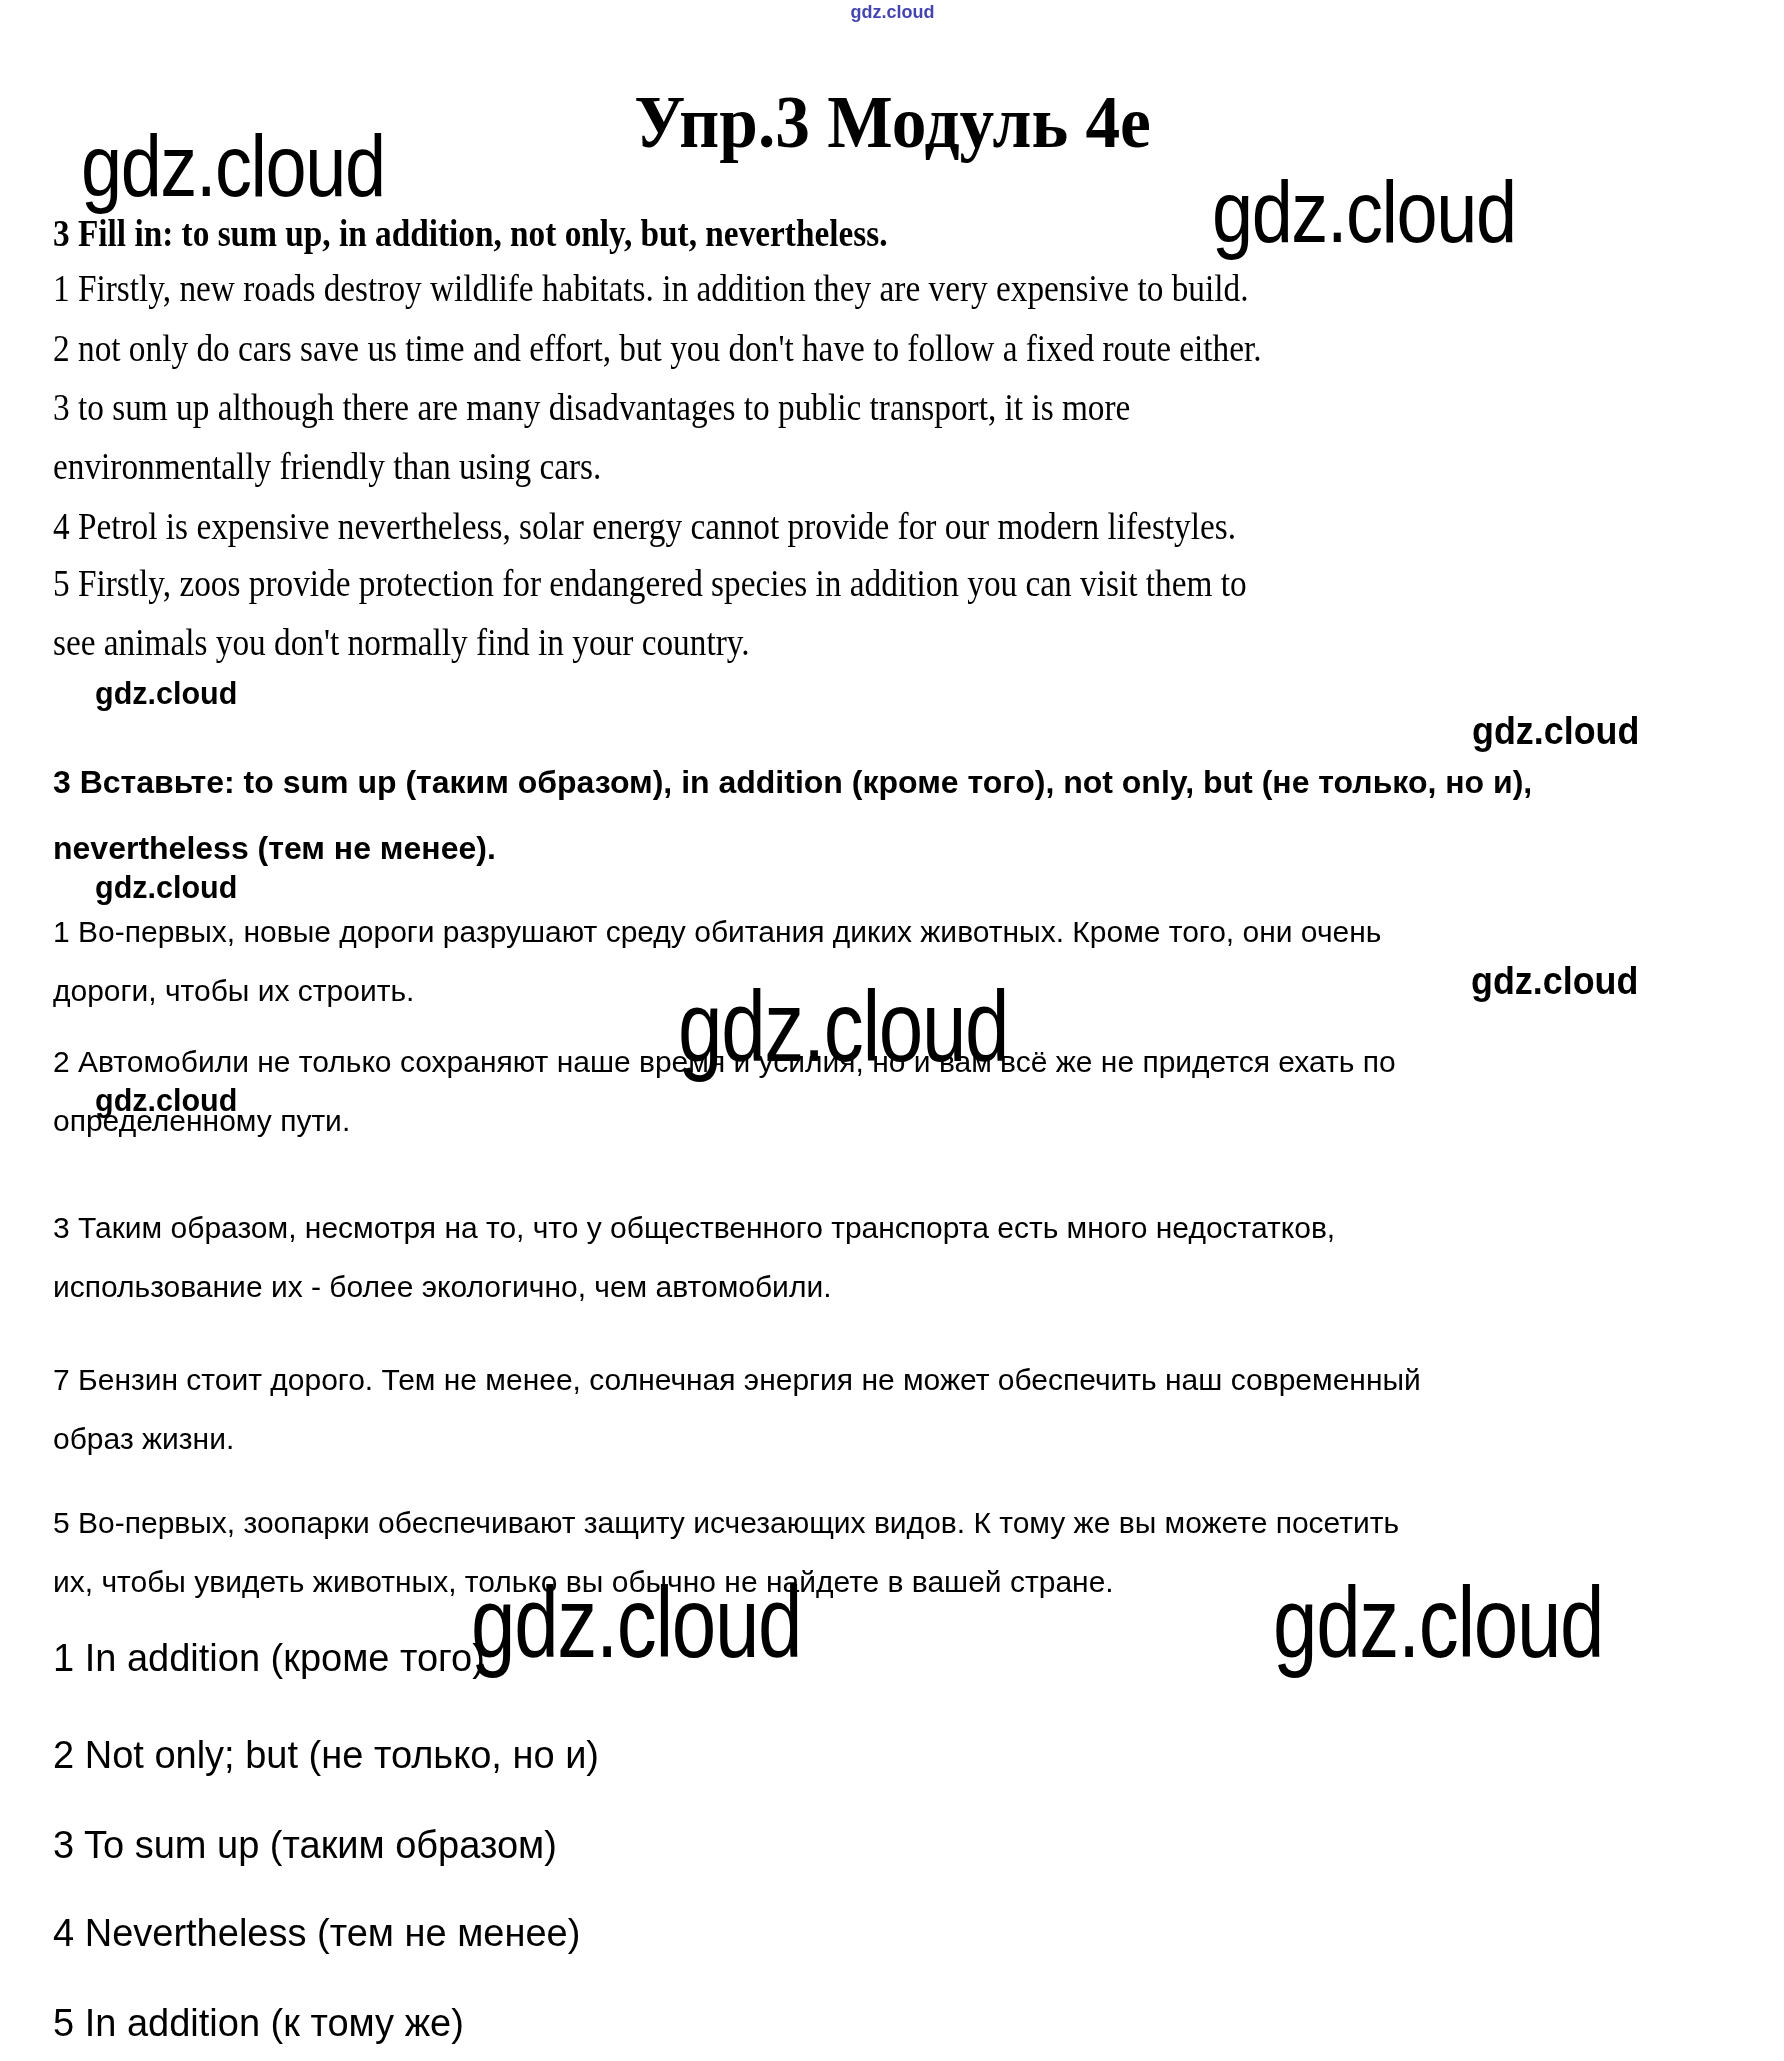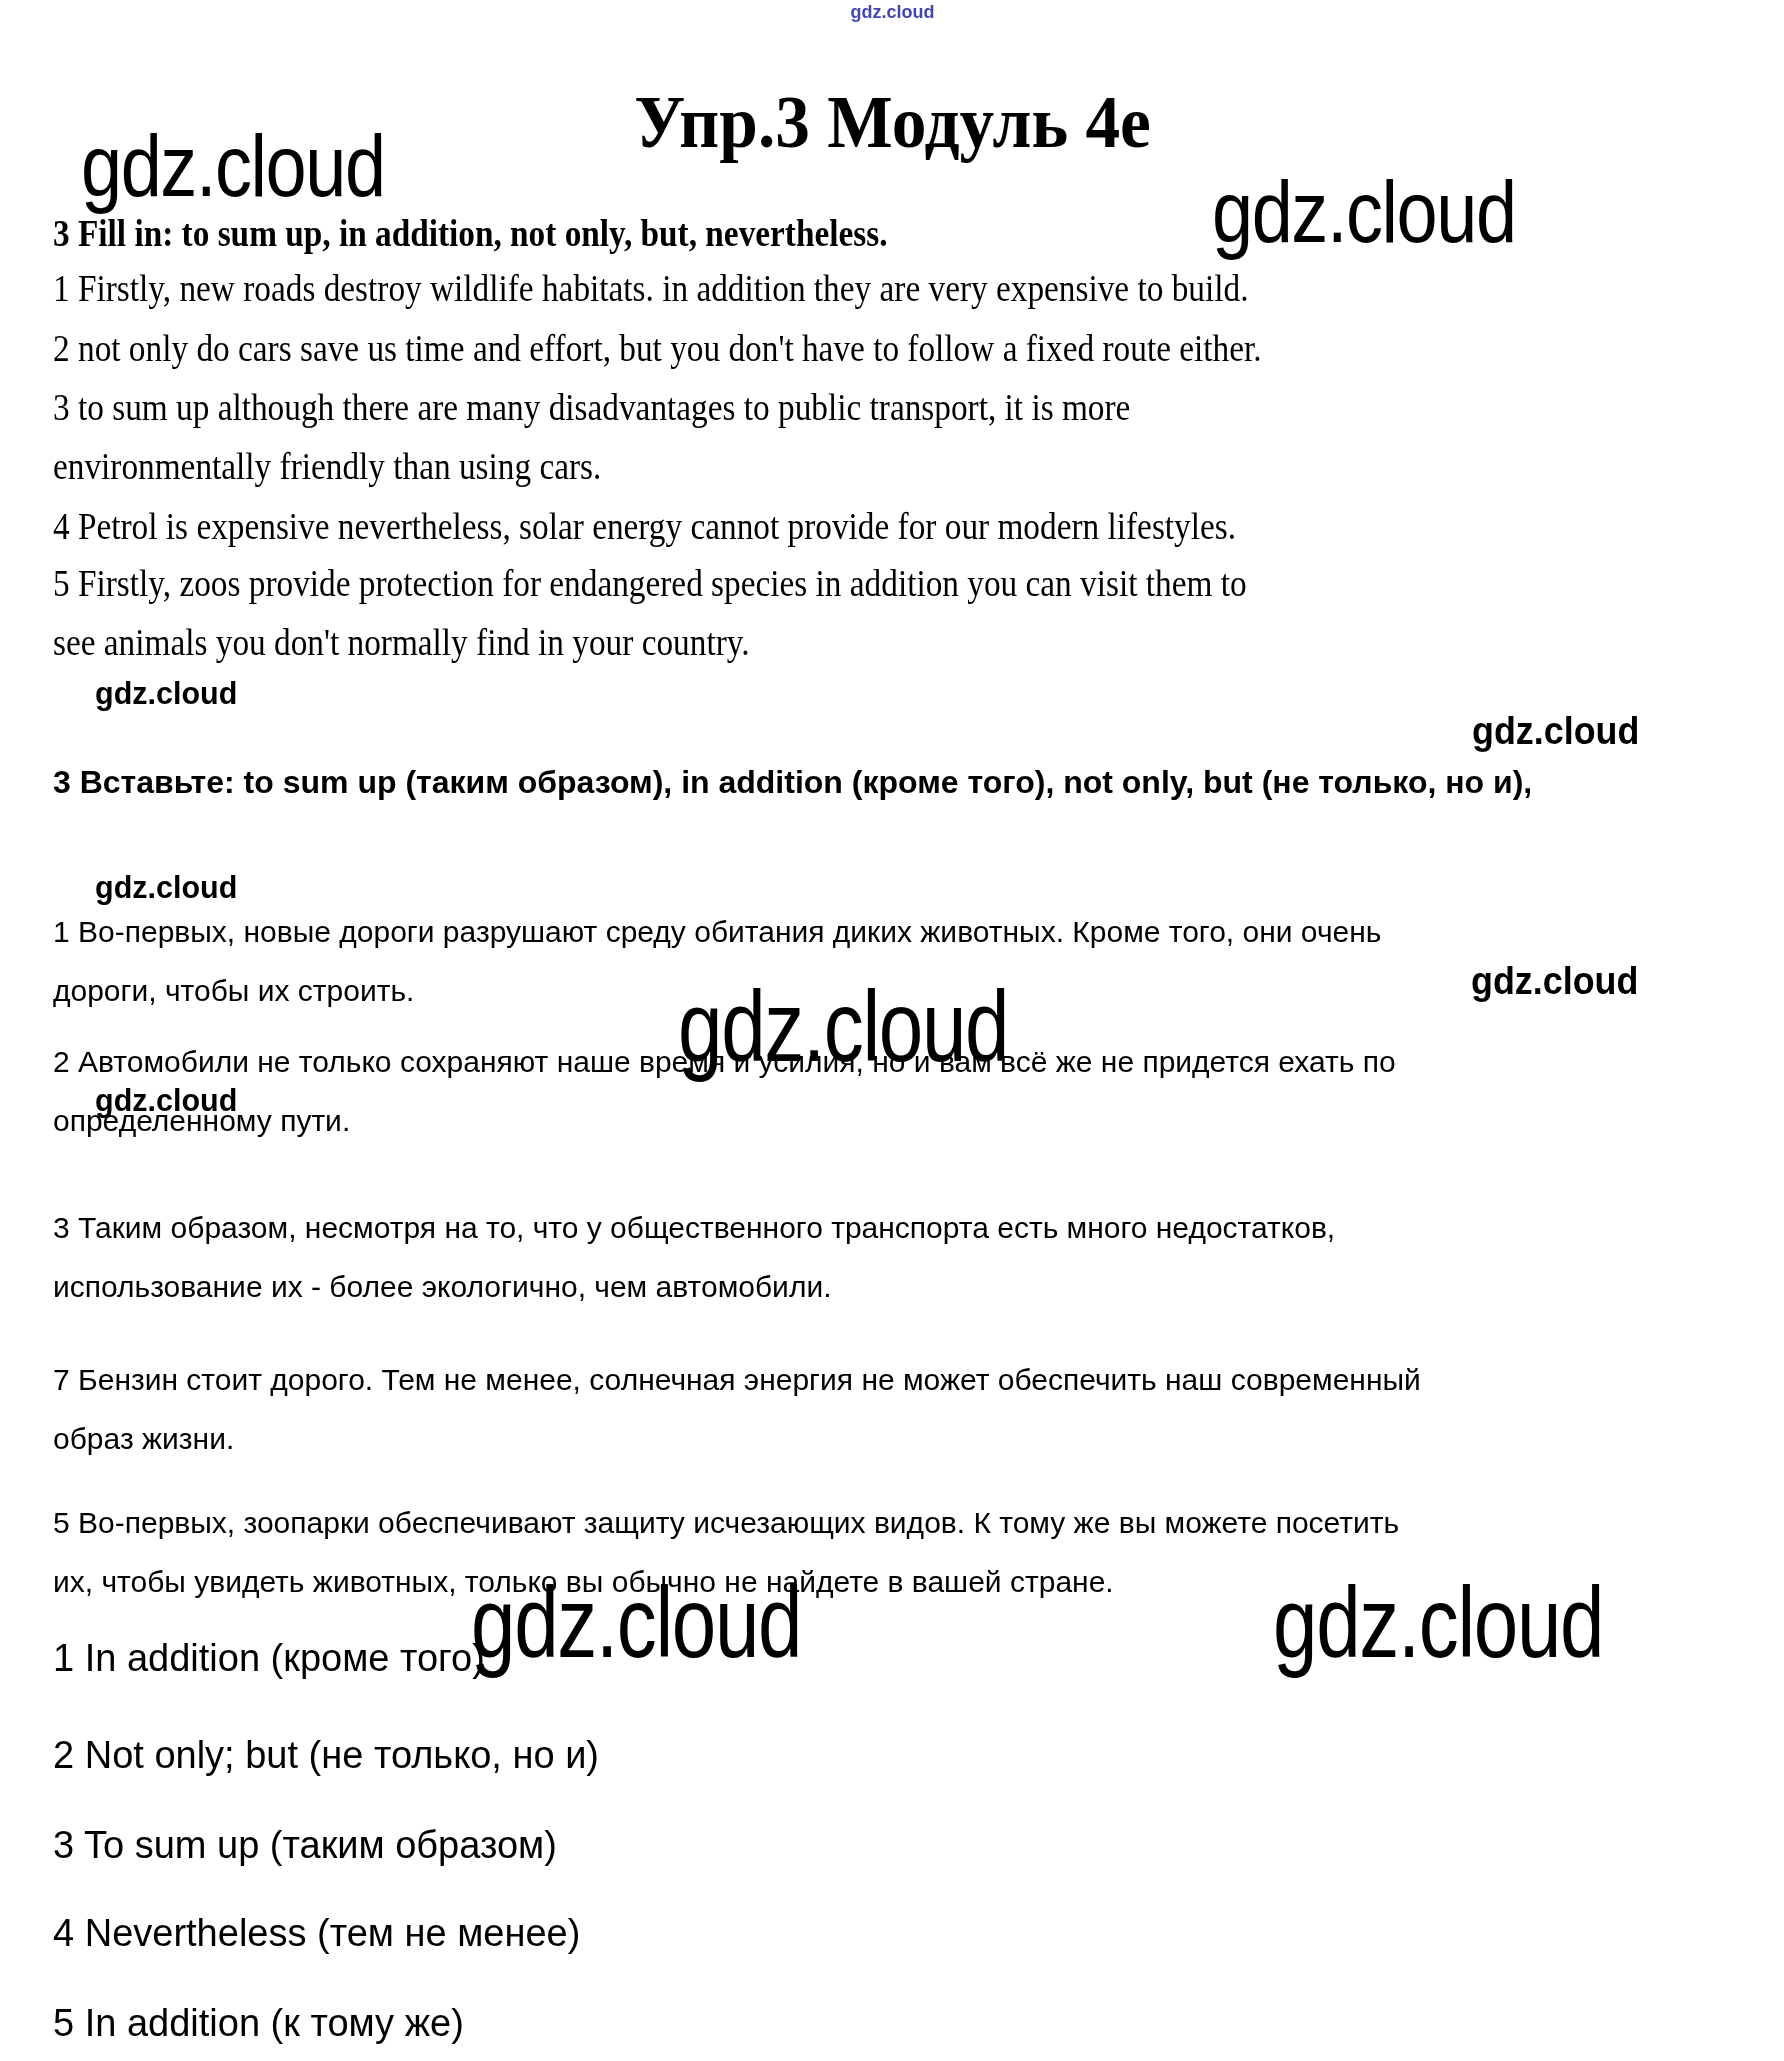--- a/index.html
+++ b/index.html
@@ -174,20 +174,21 @@
   <div class="en en-4">
     <div>4 Petrol is expensive nevertheless, solar energy cannot provide for our modern lifestyles.</div>
   </div>
   <div class="en en-5">
     <div>5 Firstly, zoos provide protection for endangered species in addition you can visit them to</div>
     <div>see animals you don't normally find in your country.</div>
   </div>
 
   <div class="ru-instruction">
     <div>3 Вставьте: to sum up (таким образом), in addition (кроме того), not only, but (не только, но и),</div>
+    <div>nevertheless (тем не менее).</div>
   </div>
 
   <div class="ru ru-1">
     <div>1 Во-первых, новые дороги разрушают среду обитания диких животных. Кроме того, они очень</div>
     <div>дороги, чтобы их строить.</div>
   </div>
   <div class="ru ru-2">
     <div>2 Автомобили не только сохраняют наше время и усилия, но и вам всё же не придется ехать по</div>
     <div>определенному пути.</div>
   </div>

